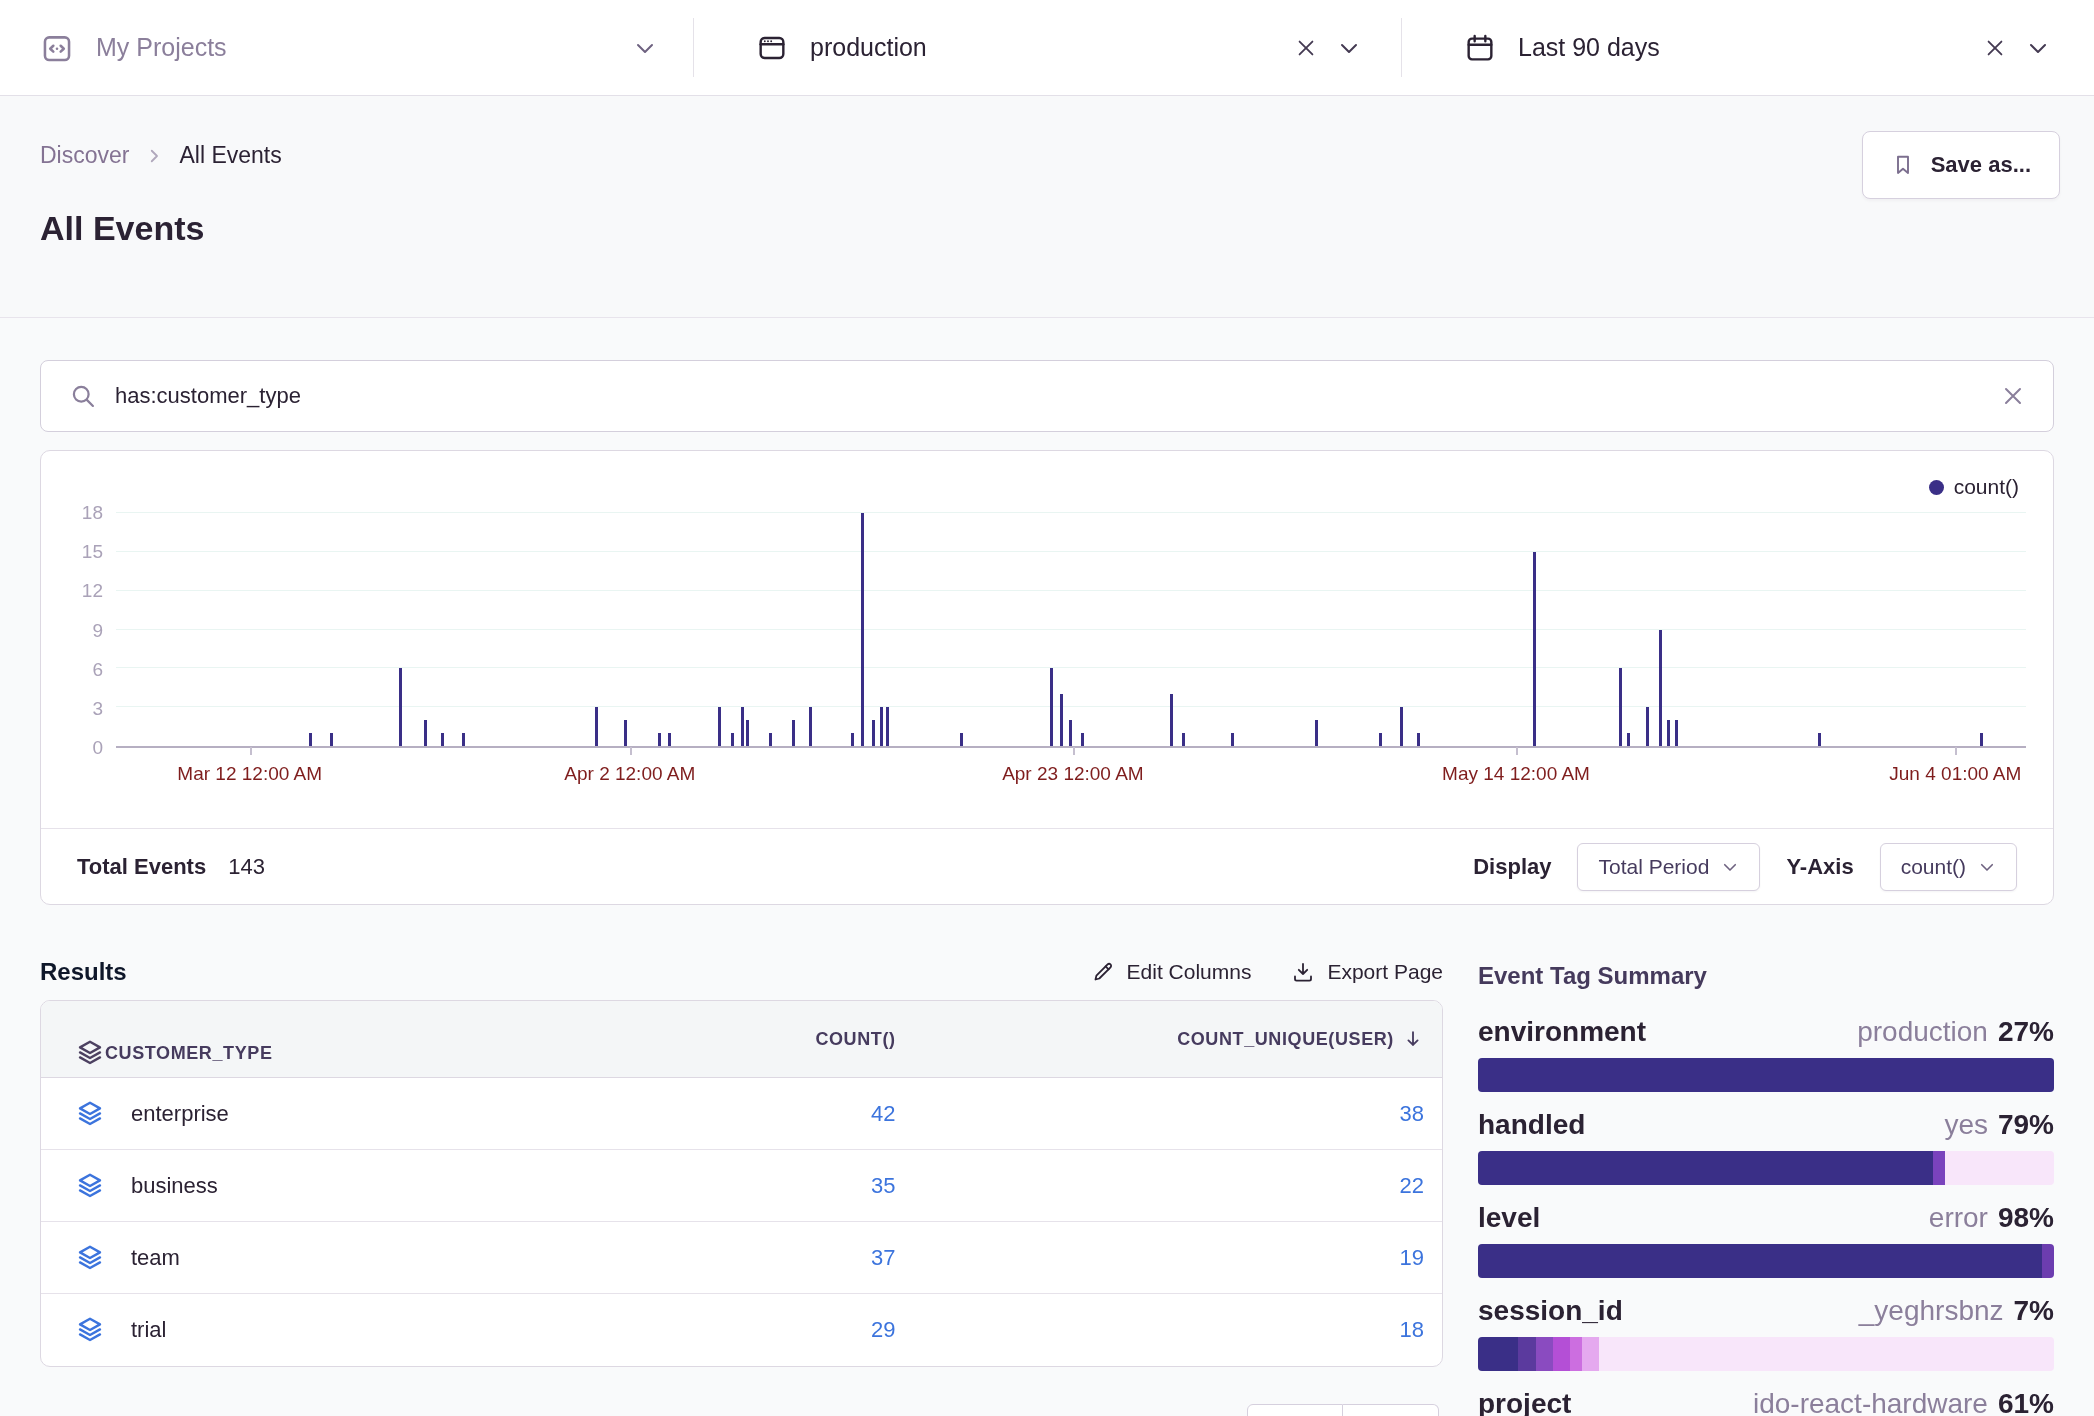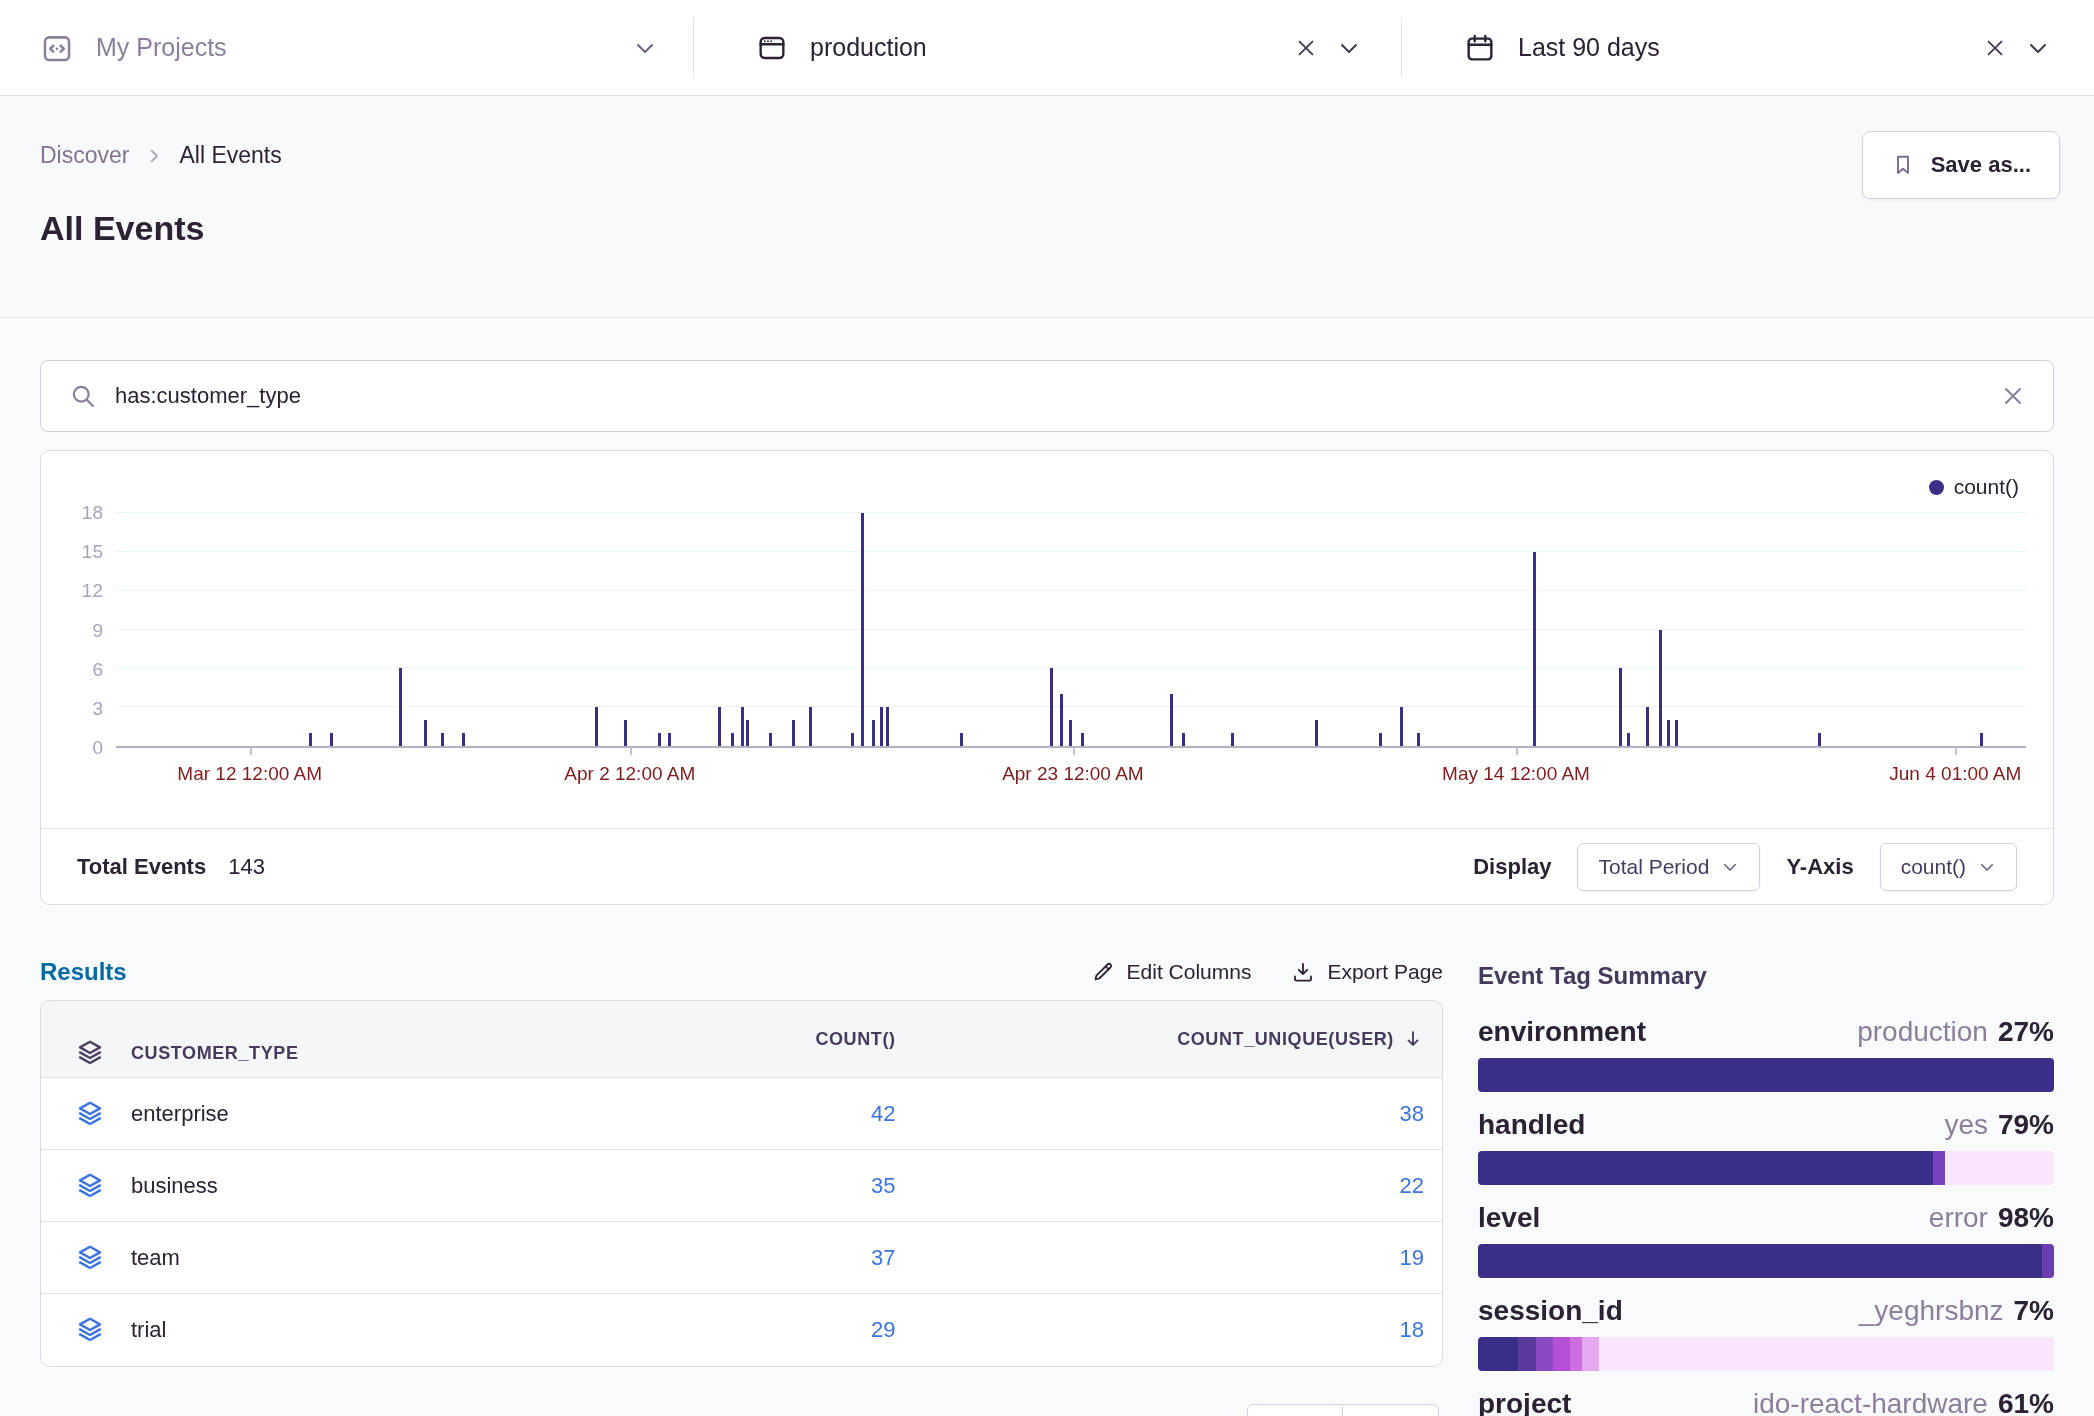--- a/index.html
+++ b/index.html
@@ -62,29 +62,29 @@
   .dd-btn { height:48px; padding:0 20px; border:1px solid #d6d0de; border-radius:6px; background:#fff;
     display:flex; align-items:center; gap:12px; font-size:21px; font-weight:500; color:#463b5e;
     box-shadow:0 1px 2px rgba(40,30,60,.05); cursor:pointer; }
   .dd-btn .icn { color:#6e6280; }
 
   
   .maincols { display:flex; align-items:flex-start; margin-top:53px; }
   .leftcol { width:1403px; }
   .rightcol { flex:1; margin-left:35px; }
   .results-row { display:flex; align-items:center; }
-  .sec-heading { font-size:24px; font-weight:700; color:#0369a1; }
+  .sec-heading { font-size:24px; font-weight:700; color:#0f172a; }
   .results-actions { margin-left:auto; display:flex; align-items:center; gap:40px; }
   .linkbtn { display:flex; align-items:center; gap:12px; font-size:21px; color:#2b2233; cursor:pointer; }
   .linkbtn .icn { color:#2b2233; }
 
   .tablecard { margin-top:14px; background:#fff; border:1px solid #ddd8e2; border-radius:10px; overflow:hidden; }
   .tgrid { display:grid; grid-template-columns:40% 21% 39%; align-items:center; }
   .thead { height:77px; background:#f4f6f7; border-bottom:1px solid #ddd8e2; }
-  .thead .c1 { display:flex; align-items:center; padding-left:34px; gap:26px; color:#4c4161;margin-top:28px; }
+  .thead .c1 { display:flex; align-items:center; padding-left:34px; color:#4c4161;margin-top:28px; }
   .th-txt { font-size:18px; font-weight:700; color:#463b5e; letter-spacing:.6px; }
   .cnum-h { text-align:right; font-size:18px; font-weight:700; color:#463b5e; letter-spacing:.6px; }
   .thead .c3 { padding-right:18px; display:flex; justify-content:flex-end; align-items:center; gap:8px; color:#463b5e; }
   .trow { height:72px; border-bottom:1px solid #e6e2ea; }
   .trow:last-child { border-bottom:none; }
   .trow .c1 { display:flex; align-items:center; padding-left:34px; gap:26px; }
   .trow .c1 .icn { color:#3c74dd; }
   .rowname { font-size:22px; color:#2b2233; }
   .cellnum { text-align:right; font-size:22px; color:#3c74dd; cursor:pointer; }
   .trow .c3 { padding-right:18px; }

